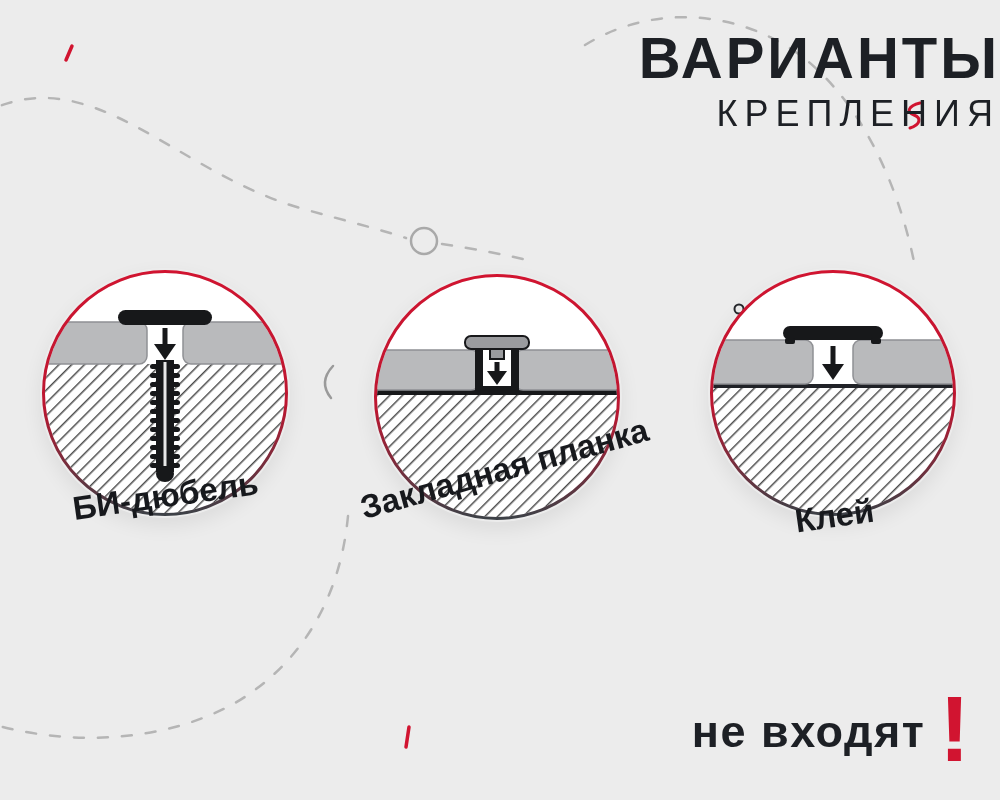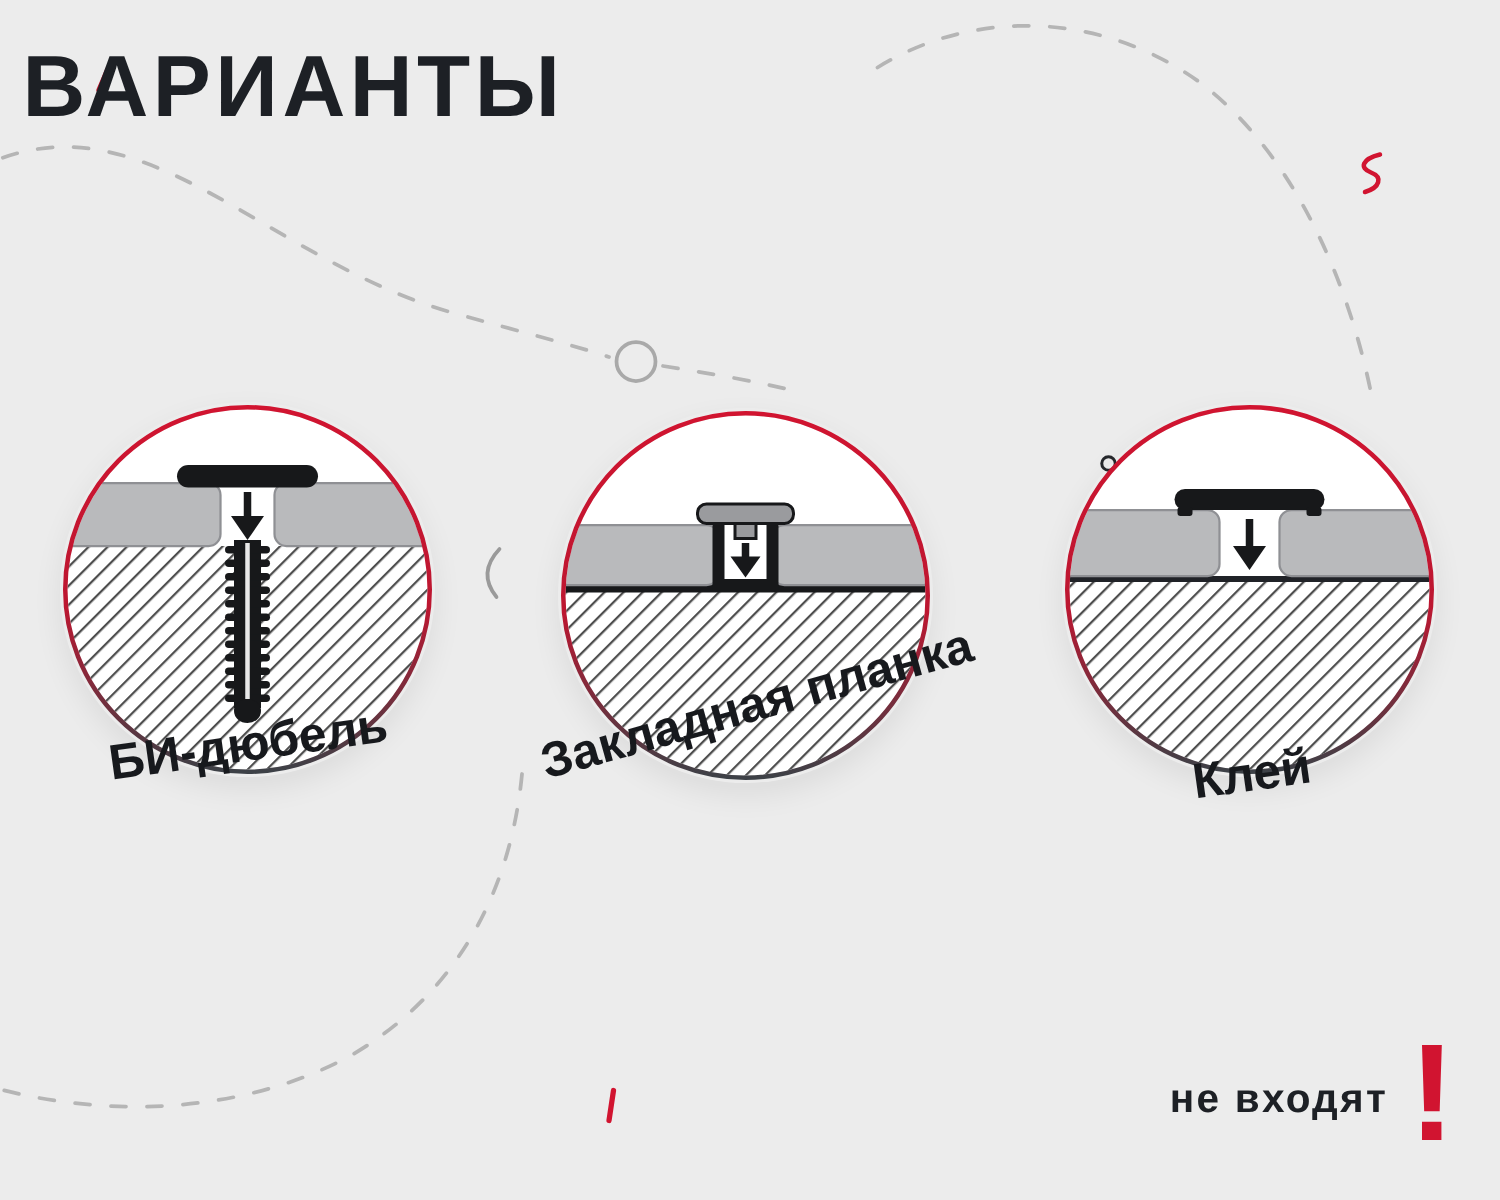--- a/index.html
+++ b/index.html
@@ -6,21 +6,21 @@
   html,body { width:1000px; height:800px; }
   body {
     position:relative;
     background:#ececec;
     font-family:"Liberation Sans", sans-serif;
     overflow:hidden;
     color:#1d2025;
   }
   .bg-decor { position:absolute; inset:0; z-index:1; }
 
-  .title-wrap { position:absolute; top:28px; left:15px; right:0; text-align:left; z-index:2; }
+  .title-wrap { position:absolute; top:28px; left:0; right:0; text-align:right; z-index:2; }
   .title-main { font-size:58px; font-weight:800; letter-spacing:3px; line-height:1.05; }
   .title-sub  { font-size:36px; font-weight:500; letter-spacing:7px; margin-top:4px; }
 
   .circle-wrap {
     position:absolute; width:250px; height:250px; border-radius:50%;
     z-index:2; box-shadow:0 8px 20px rgba(0,0,0,0.07);
   }
   .c1 { left:40px;  top:268px; }
   .c2 { left:372px; top:272px; }
   .c3 { left:708px; top:268px; }
@@ -30,21 +30,21 @@
     color:#17191d; text-align:center; white-space:nowrap;
   }
   .cap1 { left:38px;  top:477px; width:255px; transform:rotate(-8deg); }
   .cap2 { left:332px; top:450px; width:345px; transform:rotate(-15.5deg); }
   .cap3 { left:722px; top:497px; width:225px; transform:rotate(-8deg); }
 
   .note {
     position:absolute; right:30px; bottom:28px; z-index:2;
     display:flex; align-items:center; gap:14px;
   }
-  .note-text { font-size:27px; font-weight:600; letter-spacing:1.5px; line-height:1.22; }
+  .note-text { font-size:45px; font-weight:600; letter-spacing:1.5px; line-height:1.22; }
   .note-mark { font-size:92px; font-weight:800; color:#d11430; line-height:0.85; transform:translateY(-4px); }
 </style>
 </head>
 <body>
 
 <svg class="bg-decor" width="1000" height="800" viewBox="0 0 1000 800">
   <g fill="none" stroke="#b5b5b5" stroke-width="2.5" stroke-dasharray="10 14" stroke-linecap="round">
     <path d="M -20 115 C 90 55, 170 170, 300 208 C 350 222, 382 230, 406 238"></path>
     <path d="M 442 244 C 480 250, 508 255, 535 262"></path>
     <path d="M 585 45 C 650 5, 735 8, 800 55 C 860 100, 900 185, 916 272"></path>
@@ -53,20 +53,21 @@
   <circle cx="424" cy="241" r="13" fill="none" stroke="#a9a9a9" stroke-width="2.5"></circle>
   <path d="M 333 366 Q 318 382 331 398" fill="none" stroke="#9a9a9a" stroke-width="2.5" stroke-linecap="round"></path>
   <circle cx="739" cy="309" r="4.5" fill="none" stroke="#26282c" stroke-width="2"></circle>
   <path d="M 72 46 L 66 60" stroke="#d11430" stroke-width="3.5" stroke-linecap="round" fill="none"></path>
   <path d="M 920 103 C 908 106, 906 112, 914 115 C 922 118, 920 125, 910 128" stroke="#d11430" stroke-width="3" stroke-linecap="round" fill="none"></path>
   <path d="M 409 727 L 406 747" stroke="#d11430" stroke-width="3.5" stroke-linecap="round" fill="none"></path>
 </svg>
 
 <header class="title-wrap">
   <div class="title-main">ВАРИАНТЫ</div>
+  <div class="title-sub">КРЕПЛЕНИЯ</div>
 </header>
 
 <div class="circle-wrap c1">
   <svg width="250" height="250" viewBox="0 0 250 250">
     <defs>
       <linearGradient id="ring1" x1="0" y1="0" x2="0" y2="1">
         <stop offset="0" stop-color="#d11430"></stop>
         <stop offset="0.55" stop-color="#bc1731"></stop>
         <stop offset="1" stop-color="#3d4147"></stop>
       </linearGradient>

